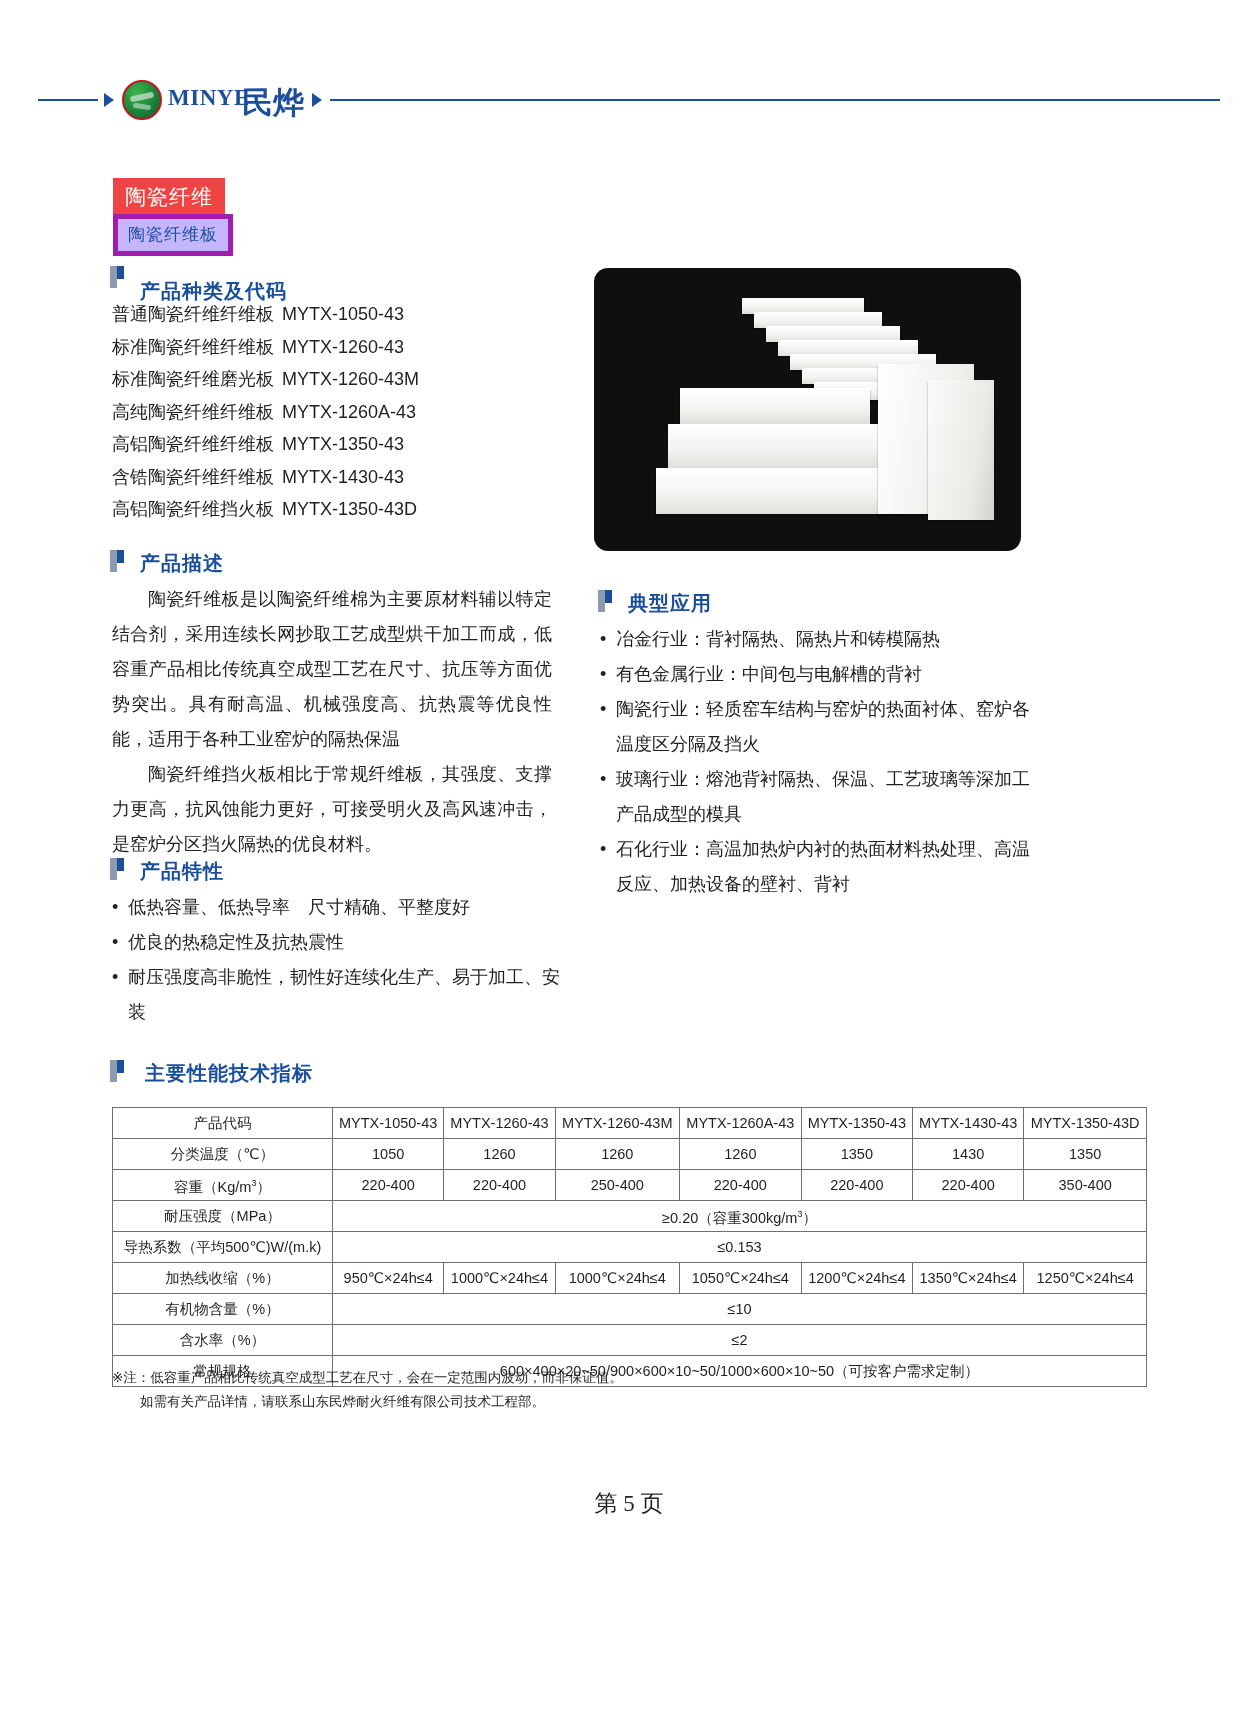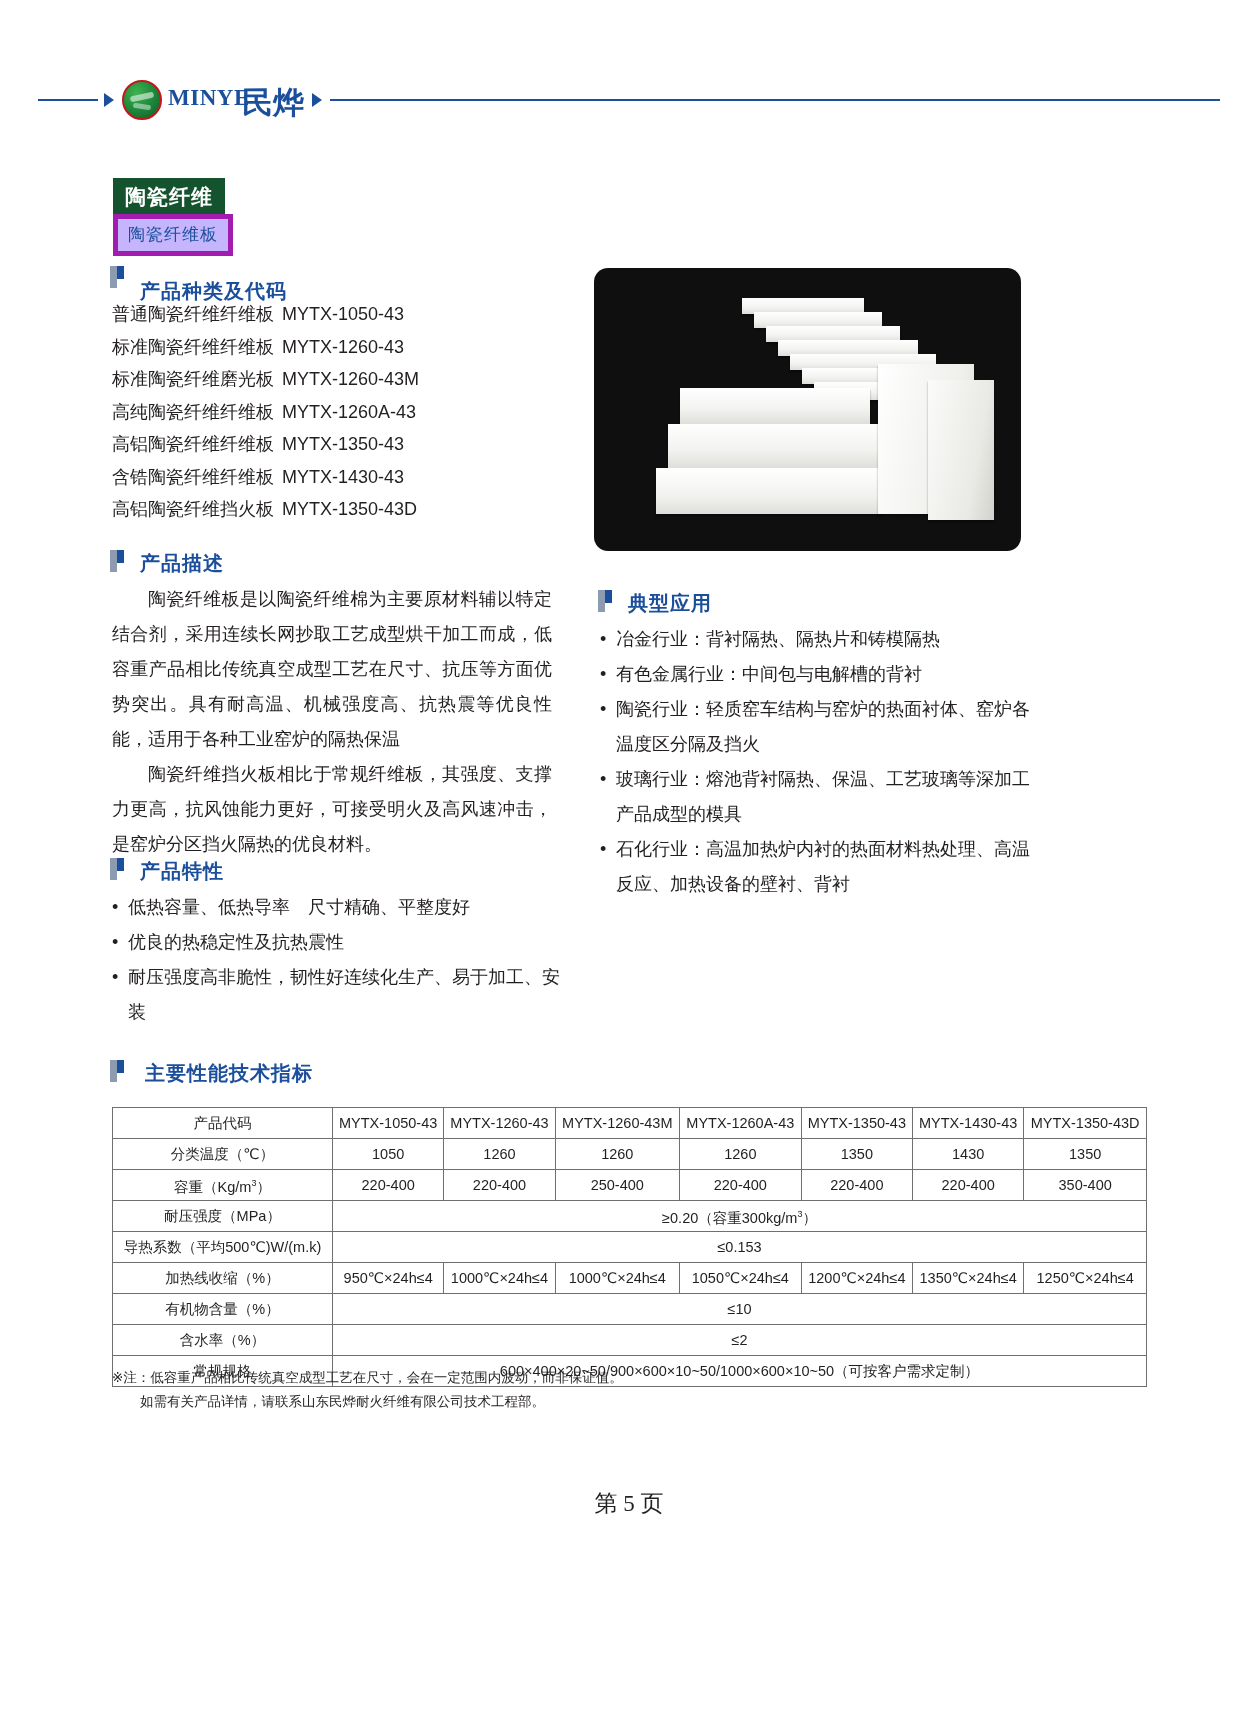--- a/index.html
+++ b/index.html
@@ -104,24 +104,24 @@
     font-weight: bold;
     color: #1b4f9c;
     font-family: "Liberation Serif", "DejaVu Serif", serif;
   }
 
   
   .cat-primary {
     position: absolute;
     top: 178px;
     left: 113px;
-    background: #14532d;
+    background: #ef4444;
     color: #ffffff;
     font-size: 21px;
-    font-weight: bold;
+    font-weight: normal;
     padding: 5px 12px 7px 12px;
     letter-spacing: 1px;
   }
   .cat-secondary {
     position: absolute;
     top: 214px;
     left: 113px;
     border: 5px solid #a21caf;
     color: #1b4f9c;
     font-size: 17px;

